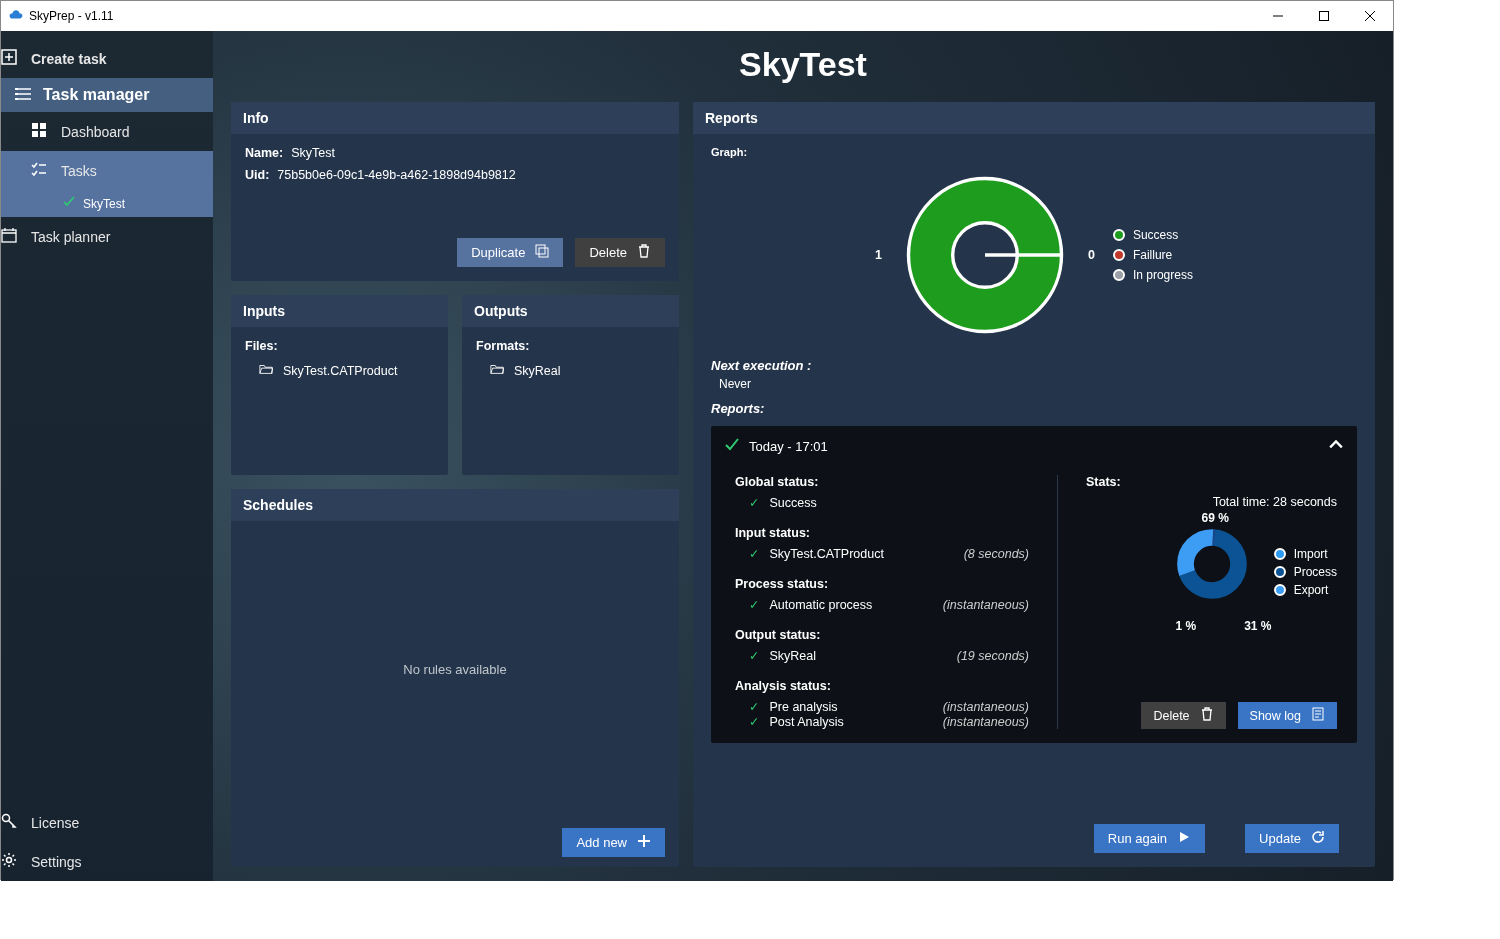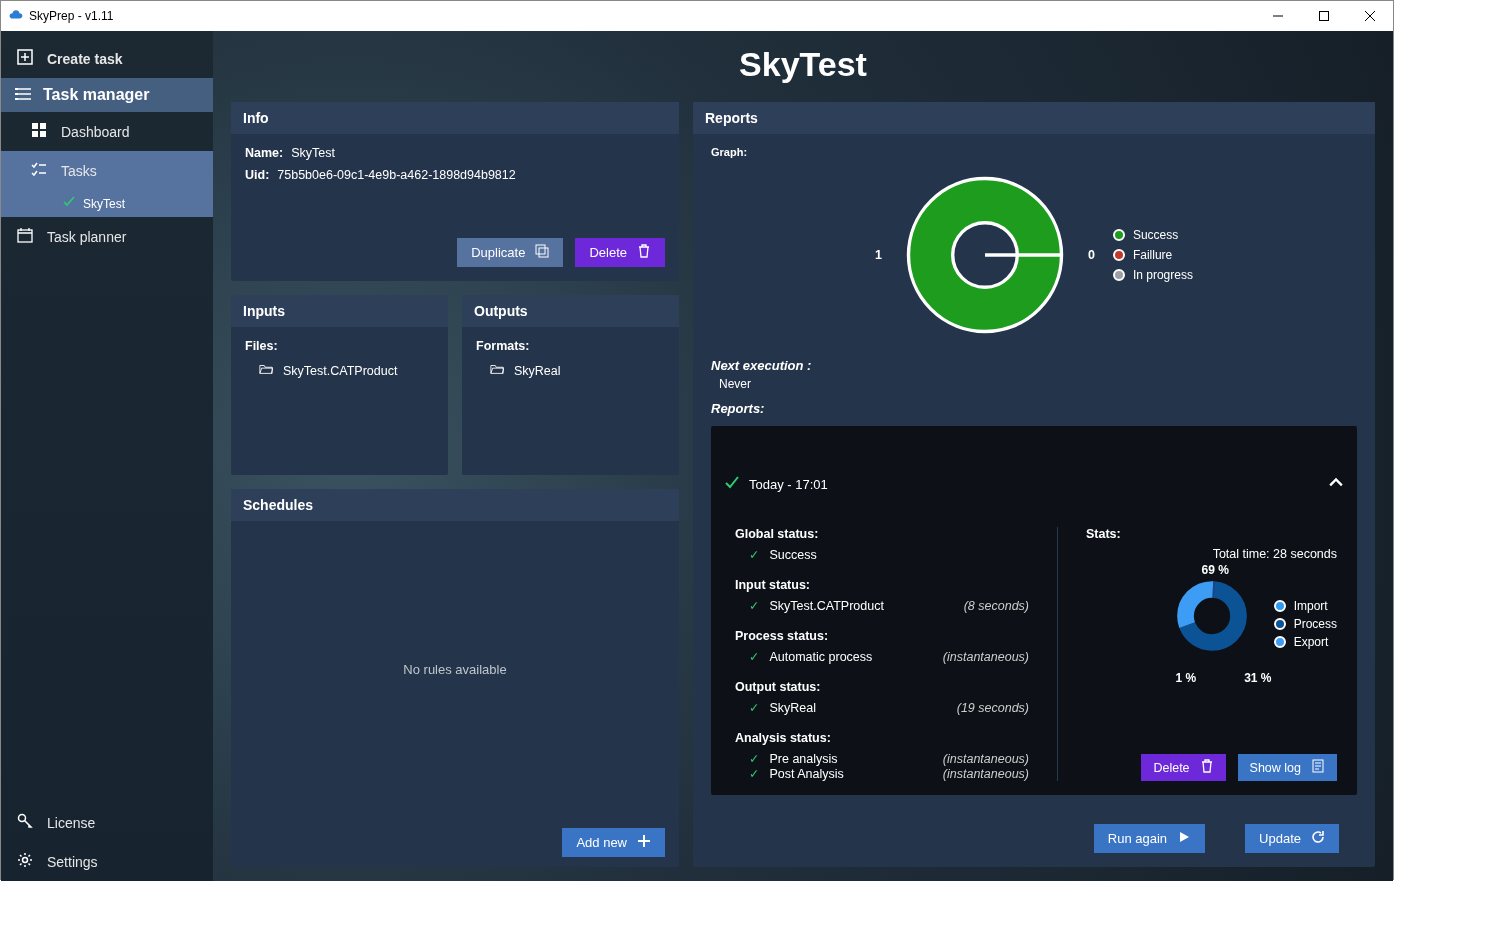--- a/index.html
+++ b/index.html
@@ -9,21 +9,21 @@
   .titlebar { height:30px; background:#fff; color:#000; display:flex; align-items:center; justify-content:space-between; padding:0 0 0 8px; font-size:12px;text-align:right;}
   .titlebar .left { display:flex; align-items:center; gap:6px;}
   .titlebar .left svg{width:14px;height:14px;}
   .winbtns { display:flex; height:100%; }
   .winbtn { width:46px; height:100%; display:flex; align-items:center; justify-content:center; color:#000;}
   .winbtn svg{width:10px;height:10px;}
   
   .app { height:850px; display:flex; background: radial-gradient(circle at 25% 50%, #3a5260 0%, #21303c 45%, #161f28 100%); color:#fff;}
   
   .sidebar { width:212px; background: linear-gradient(180deg, #1c2933 0%, #172430 100%); display:flex; flex-direction:column; padding-top:8px; }
-  .sb-item { display:flex; align-items:center; gap:14px; padding:10px 16px; font-size:14px; color:#e6e6e6; cursor:pointer;}
+  .sb-item { display:flex; align-items:center; gap:14px; padding:10px 0; font-size:14px; color:#e6e6e6; cursor:pointer;}
   .sb-item svg{width:16px;height:16px;flex-shrink:0;}
   .sb-section-header { background:#455f80; font-weight:600; font-size:16px; padding:8px 14px; display:flex; align-items:center; gap:12px;}
   .sb-section-header svg{width:16px;height:12px;}
   .sb-sub { padding-left:30px; font-size:14px;}
   .sb-sub-active { background:#5673a0; }
   .sb-leaf { padding: 6px 14px 6px 62px; font-size:12px; display:flex; align-items:center; gap:8px;}
   .sb-leaf svg{width:12px;height:12px;}
   .sb-spacer{flex:1;}
   
   .main { flex:1; padding: 14px 18px 14px 18px; display:flex; flex-direction:column; gap:12px; overflow:hidden;}
@@ -32,21 +32,21 @@
   .col-left { width:448px; display:flex; flex-direction:column; gap:14px;}
   .col-right { flex:1; display:flex; flex-direction:column; gap:0;}
   .panel { background:#24344a; border-radius:2px; display:flex; flex-direction:column;}
   .panel-header { background:#2e4059; padding:8px 12px; font-weight:700; font-size:14px;}
   .panel-body { padding:12px 14px; font-size:12.5px;}
   .kv { display:flex; gap:8px; margin-bottom:8px;}
   .kv .k{font-weight:700;}
   .btn { display:inline-flex; align-items:center; gap:10px; padding:6px 14px; font-size:13px; color:#fff; cursor:pointer; border:none;}
   .btn-blue{background:#5673a0;}
   .btn-bluebright{background:#3a74c4;}
-  .btn-red{background:#6d28d9;}
+  .btn-red{background:#404040;}
   .btn svg{width:14px;height:14px;}
   .info-actions{display:flex;justify-content:flex-end;gap:12px;padding:0 14px 14px 14px;}
   .two-panels{display:flex;gap:14px;}
   .two-panels .panel{flex:1;min-height:180px;}
   .file-line{display:flex;align-items:center;gap:10px;padding:4px 0 4px 14px;font-size:12.5px;}
   .file-line svg{width:14px;height:12px;}
   .schedules-panel{flex:1;display:flex;flex-direction:column;}
   .schedules-body{flex:1;display:flex;align-items:center;justify-content:center;color:#bfc6cc;font-size:13px;}
   .schedules-foot{display:flex;justify-content:flex-end;padding:10px 14px;}
   
@@ -55,21 +55,21 @@
   .subhead{font-weight:700;font-size:11px;margin-bottom:6px;}
   .subhead-i{font-weight:700;font-style:italic;font-size:13px;margin:6px 0 4px 0;}
   .graph-area{display:flex;align-items:center;justify-content:center;gap:18px;margin:6px 0 12px 0;}
   .donut-big{width:170px;height:170px;position:relative;}
   .graph-legend{display:flex;flex-direction:column;gap:6px;font-size:12px;}
   .leg{display:flex;align-items:center;gap:8px;}
   .swatch{width:12px;height:12px;border-radius:50%;border:2px solid #fff;}
   .graph-vals{font-size:12.5px;font-weight:700;}
   
   .report-item{background:#0d1117;border-radius:2px;margin-top:6px;display:flex;flex-direction:column;}
-  .ri-head{display:flex;align-items:center;justify-content:space-between;padding:26px 14px;font-size:13px;margin-top:24px;}
+  .ri-head{display:flex;align-items:center;justify-content:space-between;padding:12px 14px;font-size:13px;}
   .ri-head .l{display:flex;align-items:center;gap:10px;}
   .ri-head svg{width:14px;height:14px;}
   .ri-body{display:flex;padding:8px 20px 14px 24px;gap:20px;font-size:12.5px;}
   .ri-left{flex:1;display:flex;flex-direction:column;gap:16px;}
   .ri-right{width:280px;border-left:1px solid #2a3a4a;padding-left:28px;display:flex;flex-direction:column;}
   .status-block .h{font-weight:700;margin-bottom:6px;}
   .status-line{display:flex;align-items:center;padding-left:14px;gap:10px;}
   .status-line .tick{color:#2ecc71;}
   .status-line .dur{margin-left:auto;font-style:italic;color:#ccc;padding-right:8px;}
   .stats-donut{margin:20px auto 8px auto;position:relative;width:100px;height:100px;}

